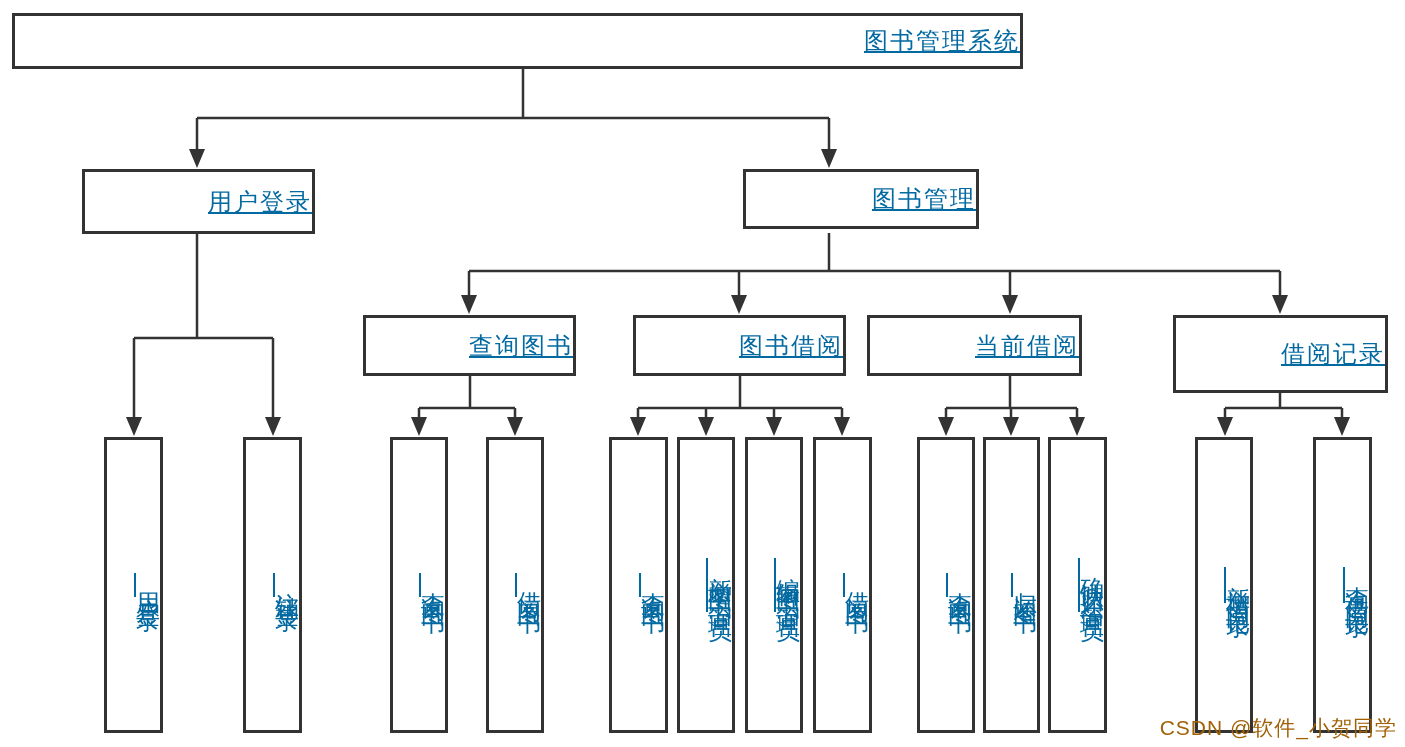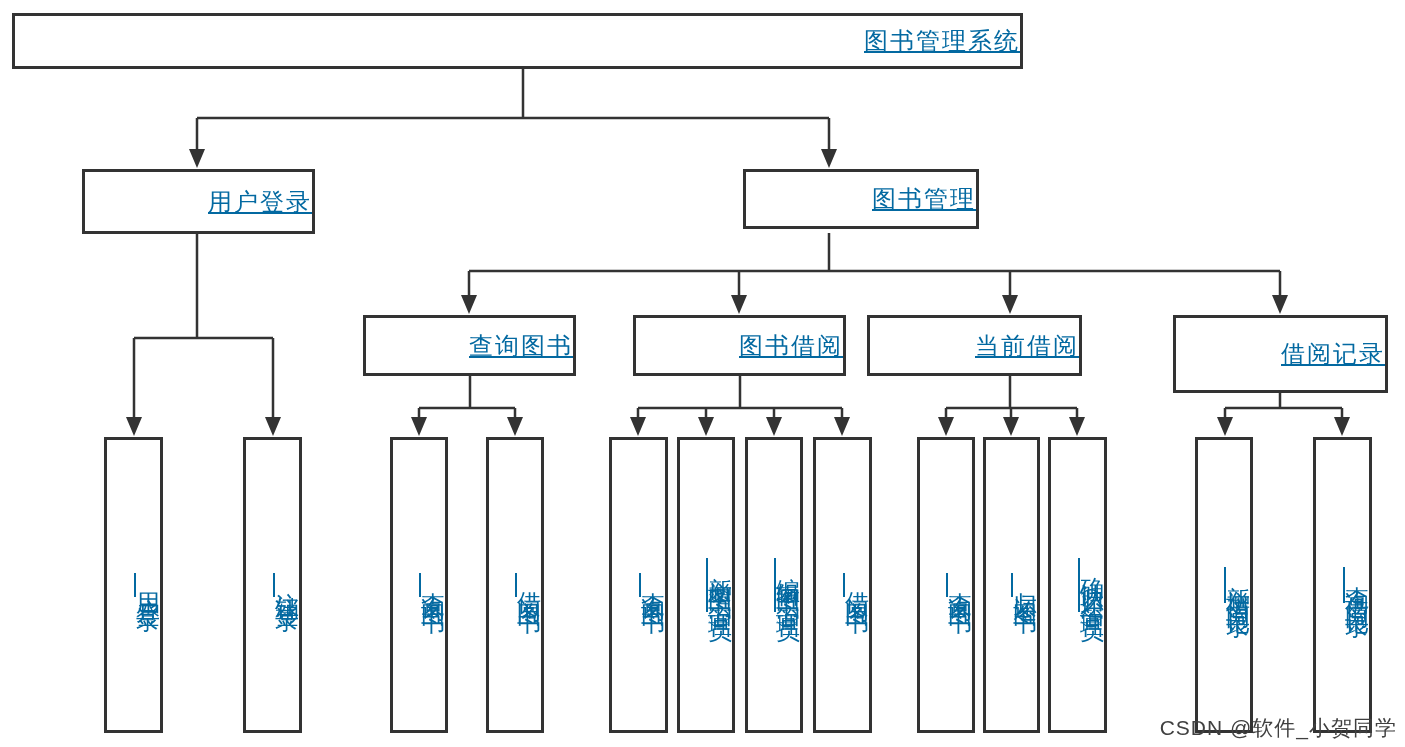--- a/index.html
+++ b/index.html
@@ -38,21 +38,21 @@
     writing-mode: vertical-rl;
     text-orientation: mixed;
     letter-spacing: 6px;
     line-height: 1;
   }
   .watermark {
     position: absolute;
     right: 8px;
     top: 714px;
     z-index: 2;
-    color: #404040;
+    color: #a16207;
     font-size: 21px;
     letter-spacing: 1px;
     white-space: nowrap;
   }
 </style>
 </head>
 <body>
 
 <div class="canvas">
 

